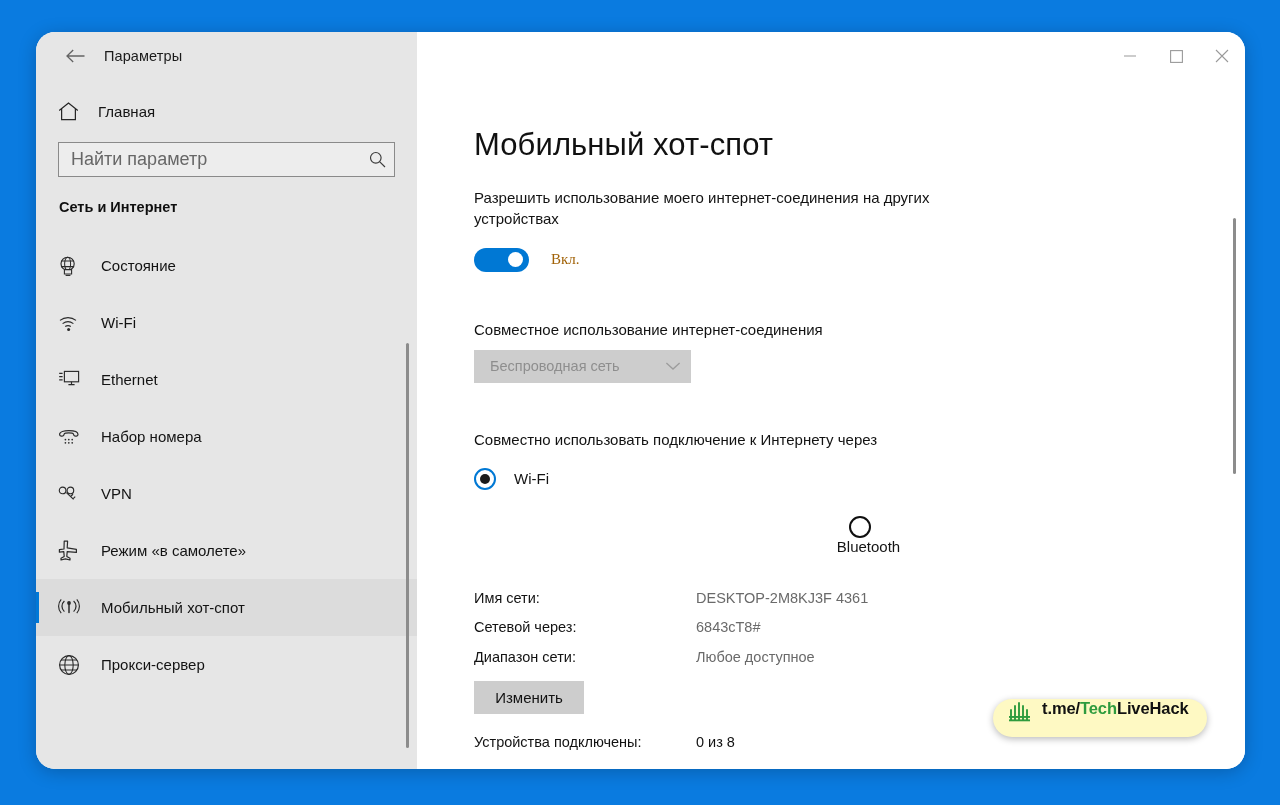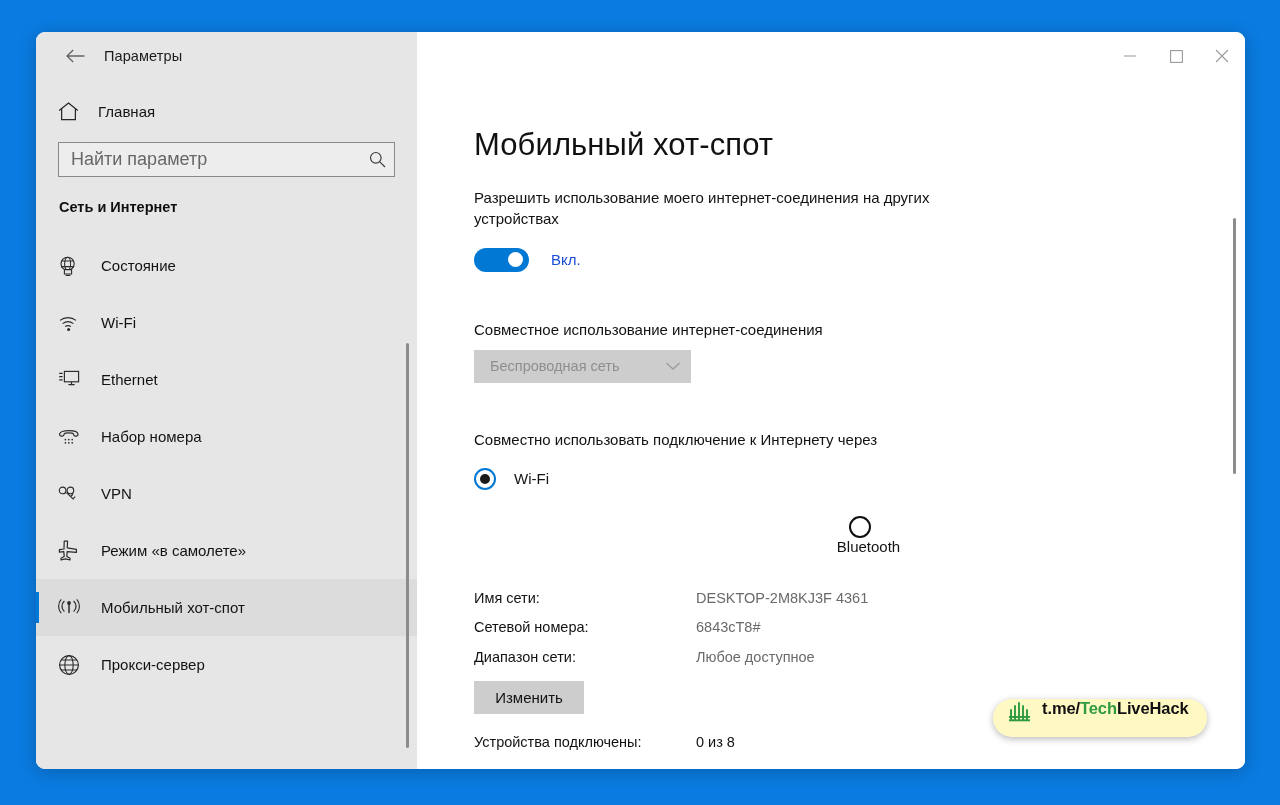--- a/index.html
+++ b/index.html
@@ -18,21 +18,21 @@
   }
 
   
   .window {
     position: absolute;
     left: 36px;
     top: 32px;
     width: 1209px;
     height: 737px;
     background: #FFFFFF;
-    border-radius: 9px;
+    border-radius: 19px;
     overflow: hidden;
     box-shadow: 0 3px 18px rgba(0,0,0,0.22);
     display: flex;
     flex-direction: column;
   }
 
   
   .titlebar {
     height: 48px;
     flex: 0 0 48px;
@@ -231,22 +231,23 @@
   .toggle .knob {
     position: absolute;
     width: 15px; height: 15px;
     border-radius: 50%;
     background: #FFFFFF;
     top: 4.5px;
     right: 6px;
   }
   .toggle-label {
     font-size: 15px;
-    color: #1d4ed8;
+    color: #a16207;
     margin-left: 22px;
+    font-family: Liberation Serif, serif;
   }
 
   .section-label {
     font-size: 15px;
     color: #121212;
     margin-top: 49px;
   }
   .section-label.tight { margin-top: 48px; }
 
   .dropdown {
@@ -575,21 +576,21 @@
         <span class="radio-label">Bluetooth</span>
       </div>
 
       <table class="info-table">
         <tbody>
           <tr>
             <td class="k">Имя сети:</td>
             <td class="v">DESKTOP-2M8KJ3F 4361</td>
           </tr>
           <tr>
-            <td class="k">Сетевой номера:</td>
+            <td class="k">Сетевой через:</td>
             <td class="v">6843cT8#</td>
           </tr>
           <tr>
             <td class="k">Диапазон сети:</td>
             <td class="v">Любое доступное</td>
           </tr>
         </tbody>
       </table>
 
       <button class="change-btn">Изменить</button>

